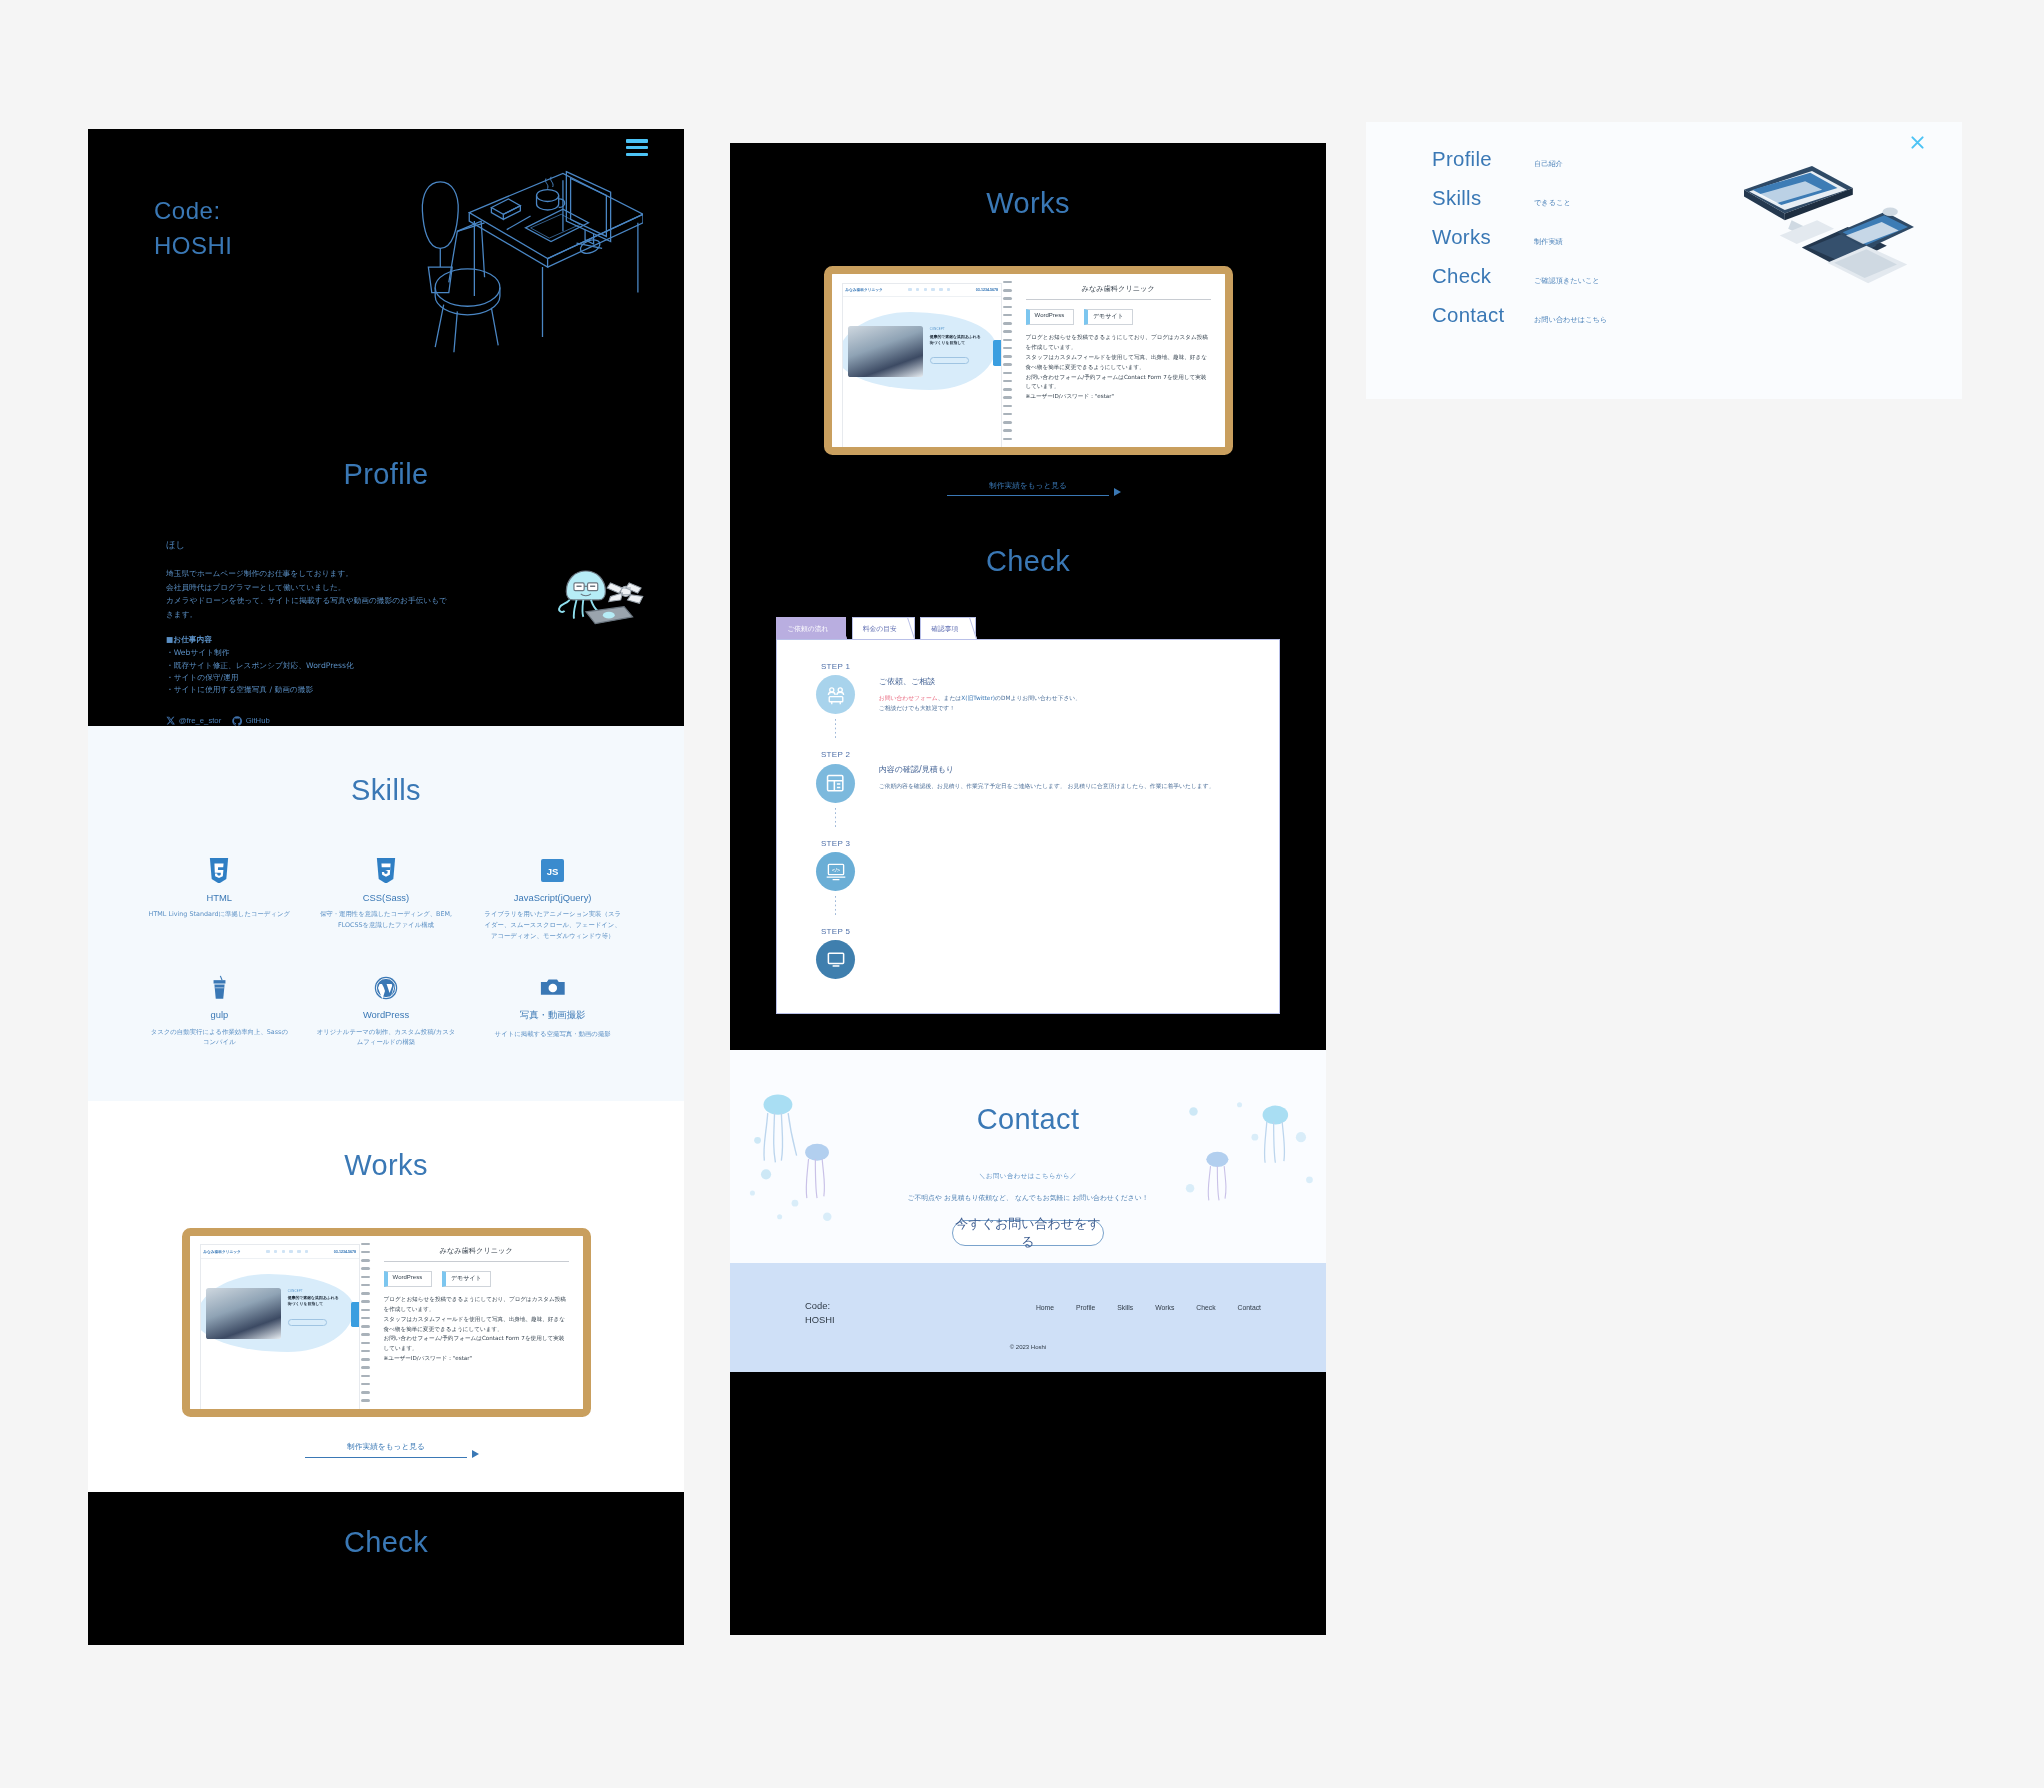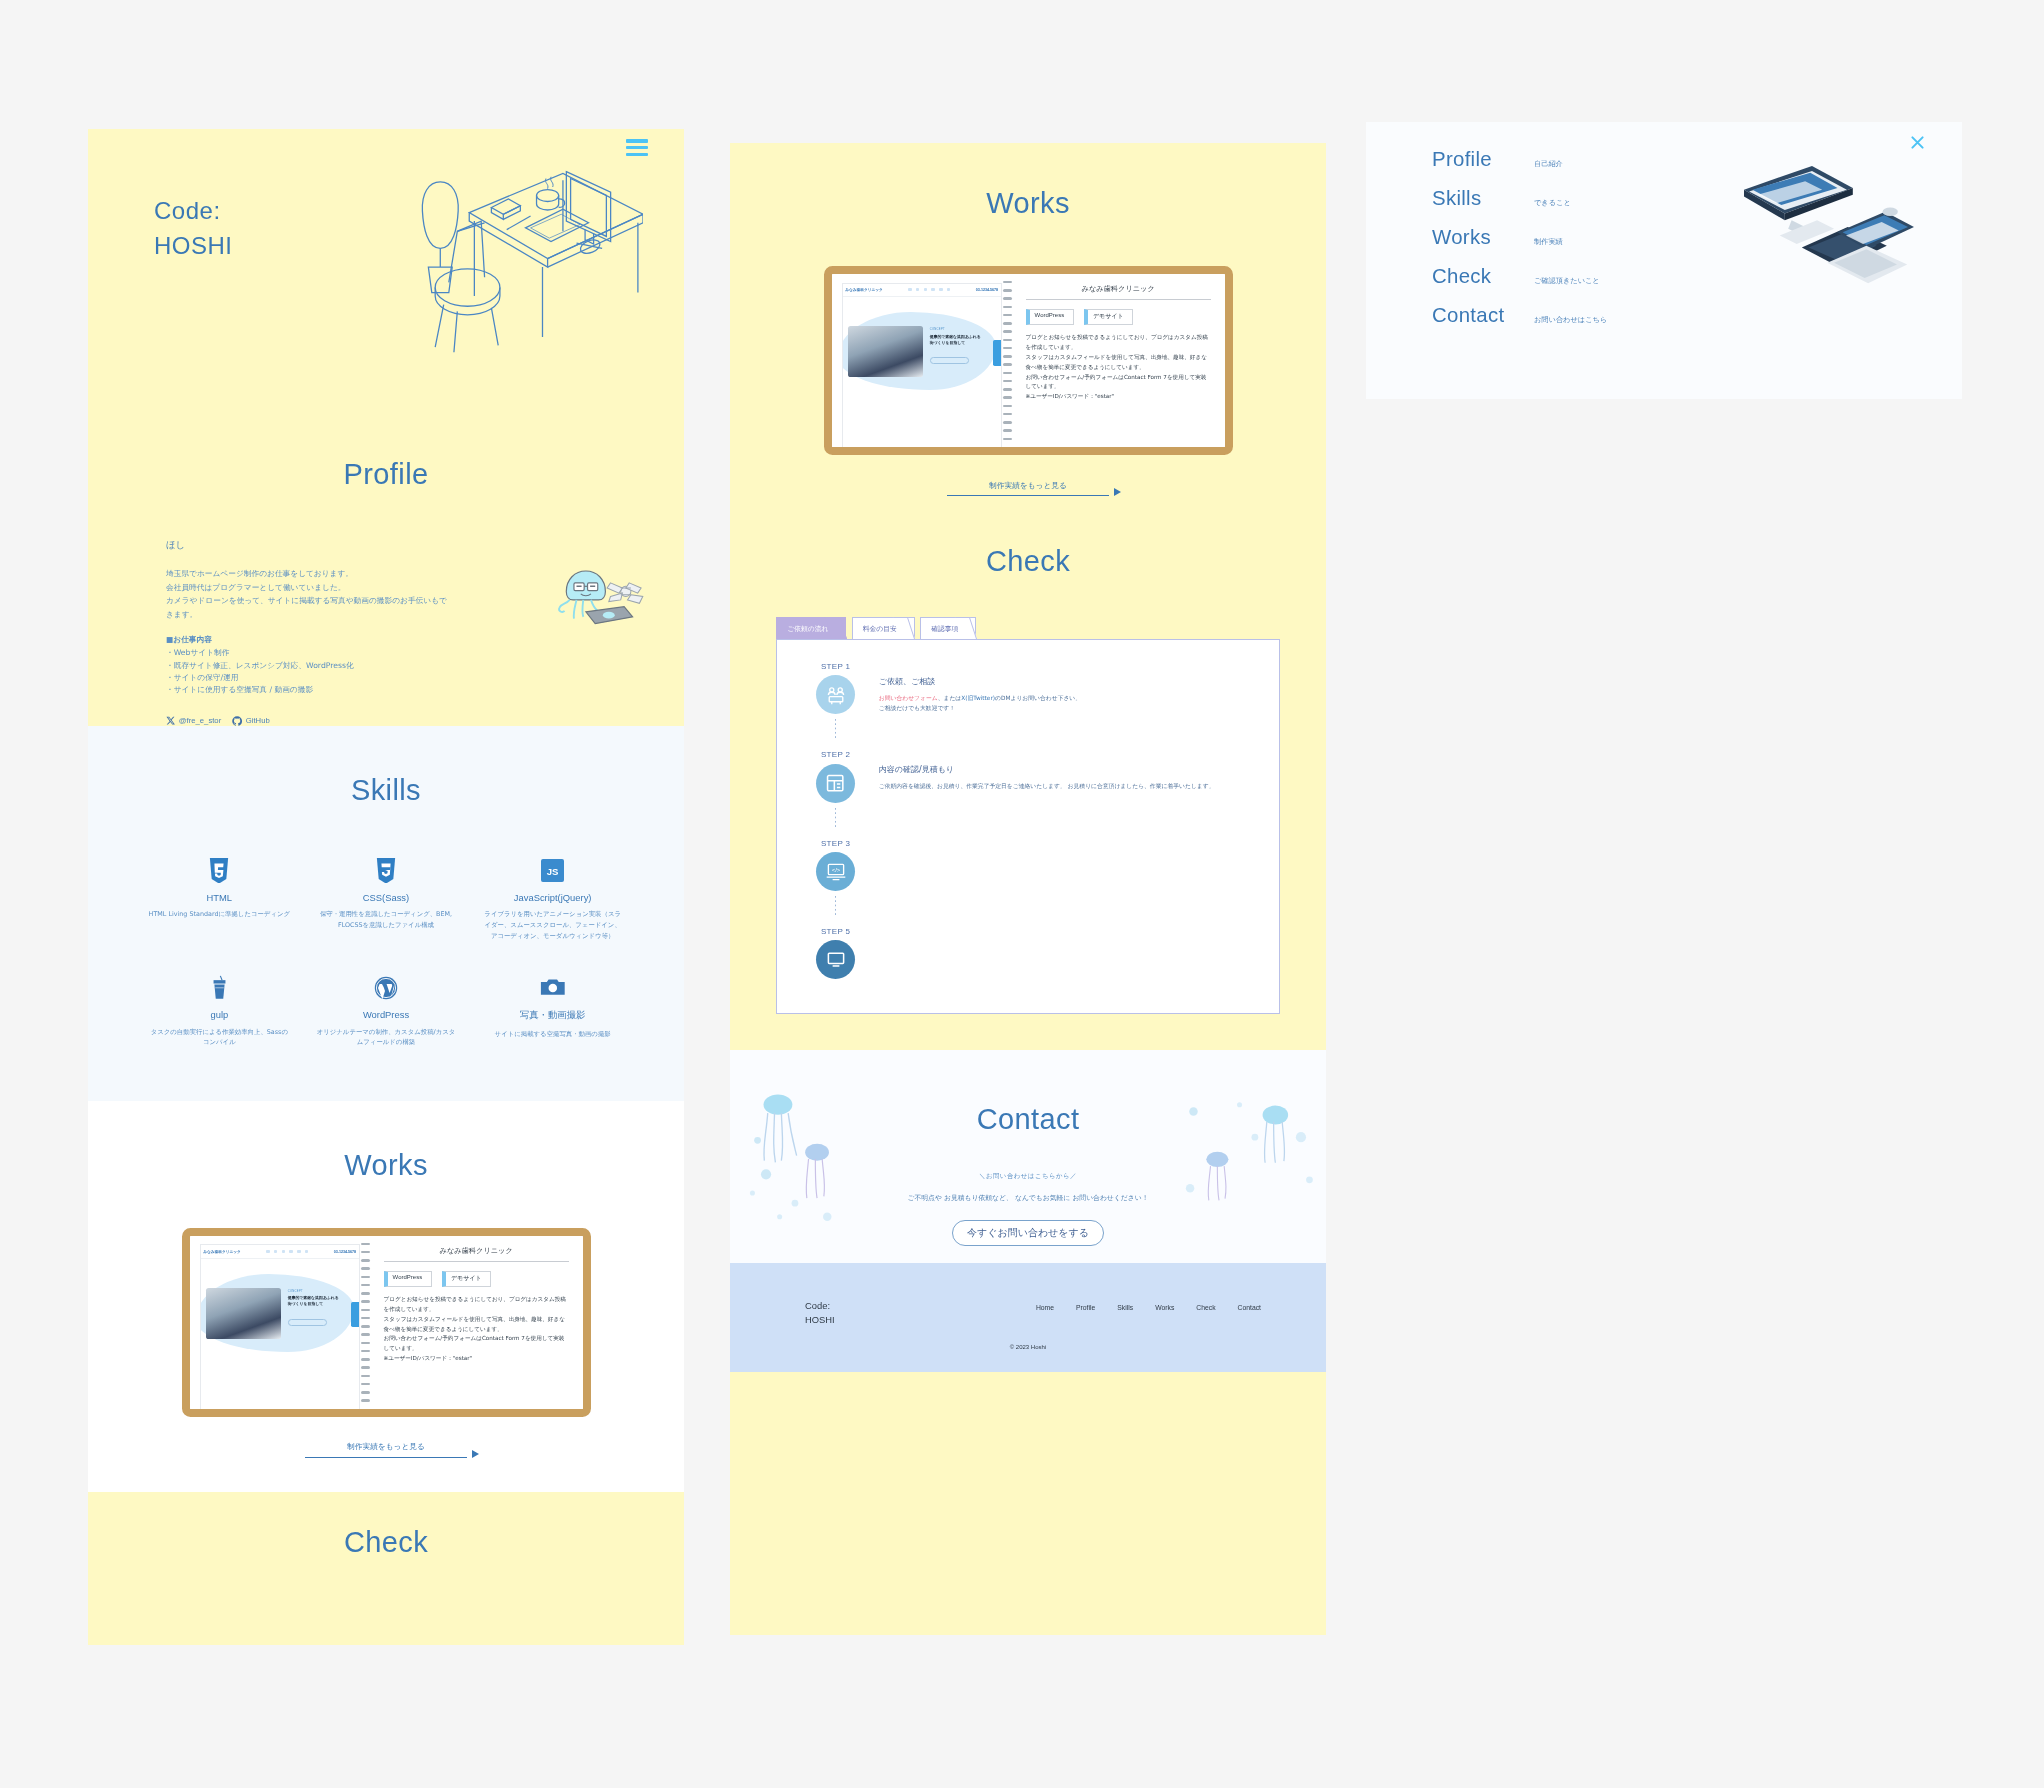--- a/index.html
+++ b/index.html
@@ -5,21 +5,21 @@
   * { box-sizing: border-box; margin: 0; padding: 0; }
   html, body {
     width: 2044px; height: 1789px;
     background: #f5f5f5;
     font-family: "Liberation Sans", sans-serif;
     overflow: hidden;
   }
   .stage { position: relative; width: 2044px; height: 1789px; }
 
   
-  .panel { position: absolute; background: #fef9c3; }
+  .panel { position: absolute; background: #000000; }
   #panel-left   { left: 88px;  top: 129px; width: 596px;  height: 1516px; }
   #panel-mid    { left: 730px;  top: 143px; width: 596px;  height: 1492px; }
   #panel-nav    { left: 1366px; top: 122px; width: 596px;  height: 277px; background:#fafcfe; }
 
   
   .sec-title {
     font-size: 29px; color: #3a78b5; letter-spacing: 0.4px;
     text-align: center; font-weight: 400;
   }
   .jp { font-family: "DejaVu Sans", sans-serif; }
@@ -149,21 +149,21 @@
 
   
   .contact-sec { position: relative; margin-top: 36px; height: 213px; overflow: hidden; background:#fafcff;}
   .wave-top { position:absolute; top:-31px; left:0; width:596px; height:60px; }
   .contact-inner { position: relative; padding-top: 53px; text-align:center; }
   .contact-lead { font-size: 6.4px; color: #5a8fc4; margin-top: 36px; letter-spacing:0.5px;}
   .contact-sub  { font-size: 6.8px; color: #4a7db0; margin-top: 12px; }
   .contact-btn {
     margin: 17px auto 0; width: 152px; height: 25.6px; border: 0.9px solid #7aa3cc;
     border-radius: 13.6px; background: #fff; display: flex; align-items: center;
-    justify-content: center; font-size: 10px; color: #3f5f92; cursor: pointer; font-family: Liberation Serif, serif;
+    justify-content: center; font-size: 13px; color: #3f5f92; cursor: pointer; font-family: Liberation Serif, serif;
   }
   .footer { background: #cfe0f7; height: 109px; position: relative; }
   .f-brand { position: absolute; left: 75px; top: 36px; font-size: 9.4px; color: #2f3a46; line-height: 1.45; }
   .f-nav { position: absolute; right: 65px; top: 41px; display: flex; gap: 22px; }
   .f-nav a { font-size: 6.8px; color: #2f3a46; text-decoration: none; }
   .f-copy { position: absolute; left: 0; right: 0; bottom: 22px; text-align: center; font-size: 6px; color: #2f3a46; }
 
   
   .nav-close { position: absolute; right: 36px; top: 12px; width: 17px; height: 17px; cursor: pointer; }
   .nav-list { padding: 25.6px 0 0 66px; }

